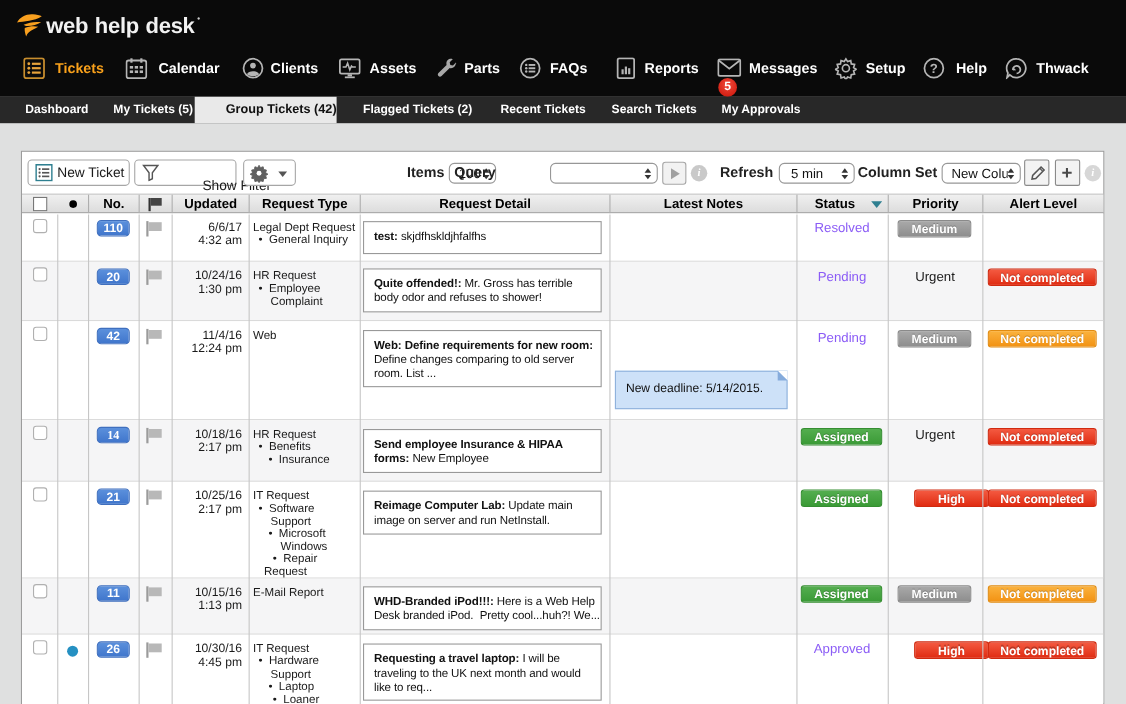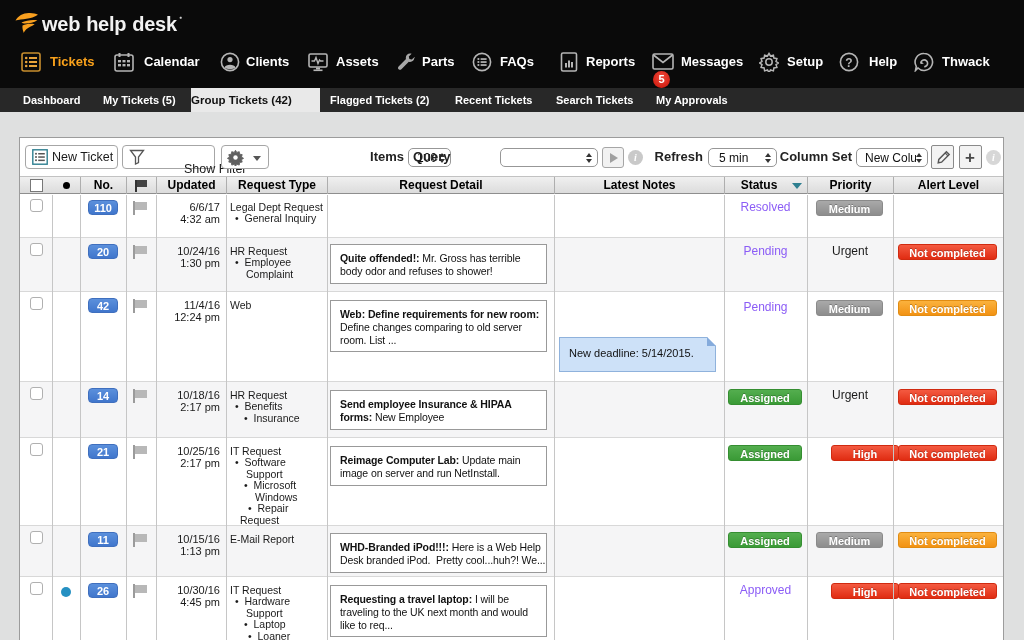--- a/index.html
+++ b/index.html
@@ -7,21 +7,21 @@
 body { font-family:"Liberation Sans", sans-serif; background:#dfe0e0; position:relative; -webkit-font-smoothing:antialiased; filter:brightness(1); }
 #hdr { position:absolute; left:0; top:0; width:1024px; height:88px; background:#0a0a0a; }
 #logo { position:absolute; left:42px; top:13px; color:#f2f2f2; font-size:20px; font-weight:bold; letter-spacing:-0.25px; }
 #logo .sp { display:inline-block; width:6px; }
 #logo .tm { position:absolute; right:-5px; top:1px; font-size:5px; color:#cdcdcd; }
 .nav { position:absolute; top:50px; height:26px; }
 .nav .ic { position:absolute; top:2px; left:0; width:20px; height:20px; }
 .nav .lb { position:absolute; top:4px; white-space:nowrap; font-size:13px; font-weight:bold; color:#fff; }
 #tabbar { position:absolute; left:0; top:88px; width:1024px; height:24px; background:#282828; }
 .tab { position:absolute; top:0; height:24px; line-height:25px; font-size:11px; font-weight:bold; color:#fff; white-space:nowrap; }
-#seltab { position:absolute; left:191px; top:0; width:129px; height:24px; background:#e9e9e9; color:#111; text-align:left; line-height:25px; font-size:11.5px; font-weight:bold; }
+#seltab { position:absolute; left:177px; top:0; width:129px; height:24px; background:#e9e9e9; color:#111; text-align:right; line-height:25px; font-size:11.5px; font-weight:bold; }
 #panel { position:absolute; left:19px; top:137px; width:985px; height:503px; background:#fff; border:1px solid #9c9c9c; }
 
 .btn { position:absolute; background:#fff; border:1px solid #a6a6a6; border-radius:4px; font-size:13px; color:#1a1a1a; white-space:nowrap; }
 .lab { position:absolute; font-size:13px; font-weight:bold; color:#222; white-space:nowrap; }
 .popup { position:absolute; height:19px; background:#fff; border:1px solid #979797; border-radius:5px; font-size:12px; color:#111; }
 .stp { position:absolute; right:4px; top:3px; width:7px; height:12px; }
 .stp b, .stp i { position:absolute; left:0; width:0; height:0; border-left:3px solid transparent; border-right:3px solid transparent; }
 .stp b { top:1px; border-bottom:4px solid #333; }
 .stp i { bottom:1px; border-top:4px solid #333; }
 .icirc { position:absolute; width:15px; height:15px; border-radius:50%; background:#c9c9c9; color:#fff; font-size:10px; font-weight:bold; text-align:center; line-height:15px; font-family:"Liberation Serif",serif; font-style:italic; }
@@ -279,20 +279,21 @@
     <div class="nob" style="top:6px;">110</div>
     <div class="flag" style="top:7px;">
         <div class="p"></div>
         <div class="f"></div>
       </div>
     <div class="upd" style="top:7px;">6/6/17<br>4:32 am</div>
     <div class="rtype" style="top:7px;">
         <div style="padding-left:4px;">Legal Dept Request</div>
         <div style="padding-left:9px;">•&nbsp;&nbsp;General Inquiry</div>
       </div>
+    <div class="dbox" style="top:7px;height:30px;"><b>test:</b> skjdfhskldjhfalfhs</div>
     <div class="stx" style="top:6px;">Resolved</div>
     <div class="badge bg-gray" style="top:6px;">Medium</div>
   </div>
   <div class="row" style="top:100px;height:54px;background:#f5f5f6;border-bottom:1px solid #d8d8d8;">
     <div class="cb" style="top:5px;"></div>
     <div class="nob" style="top:6px;">20</div>
     <div class="flag" style="top:7px;">
         <div class="p"></div>
         <div class="f"></div>
       </div>
@@ -323,21 +324,21 @@
         <div class="c1"></div>
         <div class="c2"></div>
         <div class="nt">New deadline: 5/14/2015.</div>
       </div>
     <div class="stx" style="top:8px;">Pending</div>
     <div class="badge bg-gray" style="top:8px;">Medium</div>
     <div class="badge bg-or" style="top:8px;">Not completed</div>
   </div>
   <div class="row" style="top:244px;height:56px;background:#f5f5f6;border-bottom:1px solid #d8d8d8;">
     <div class="cb" style="top:5px;"></div>
-    <div class="nob" style="top:6px;">14</div>
+    <div class="nob" style="top:6px;font-family:Liberation Serif, serif;">14</div>
     <div class="flag" style="top:7px;">
         <div class="p"></div>
         <div class="f"></div>
       </div>
     <div class="upd" style="top:7px;">10/18/16<br>2:17 pm</div>
     <div class="rtype" style="top:7px;">
         <div style="padding-left:4px;">HR Request</div>
         <div style="padding-left:9px;">•&nbsp;&nbsp;Benefits</div>
         <div style="padding-left:18px;">•&nbsp;&nbsp;Insurance</div>
       </div>

